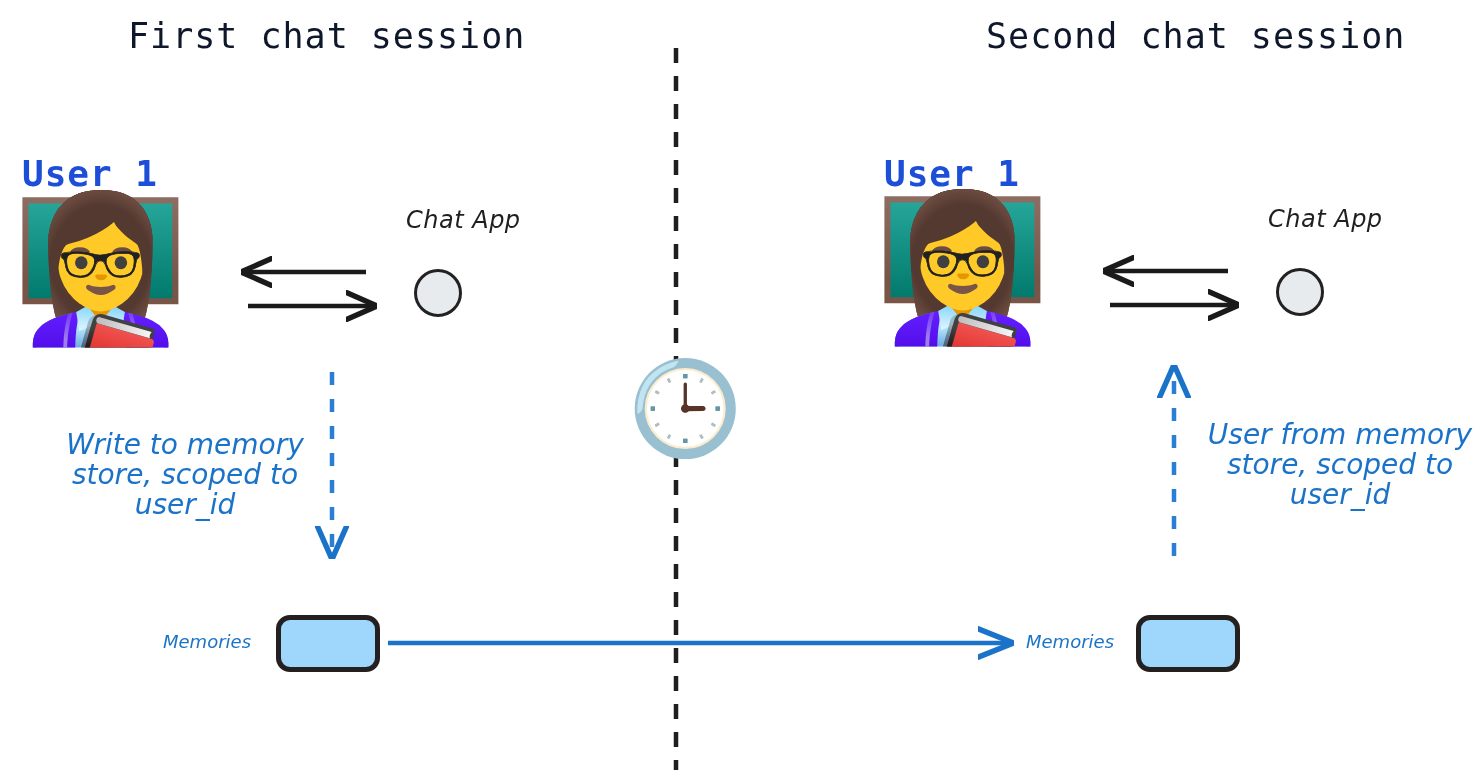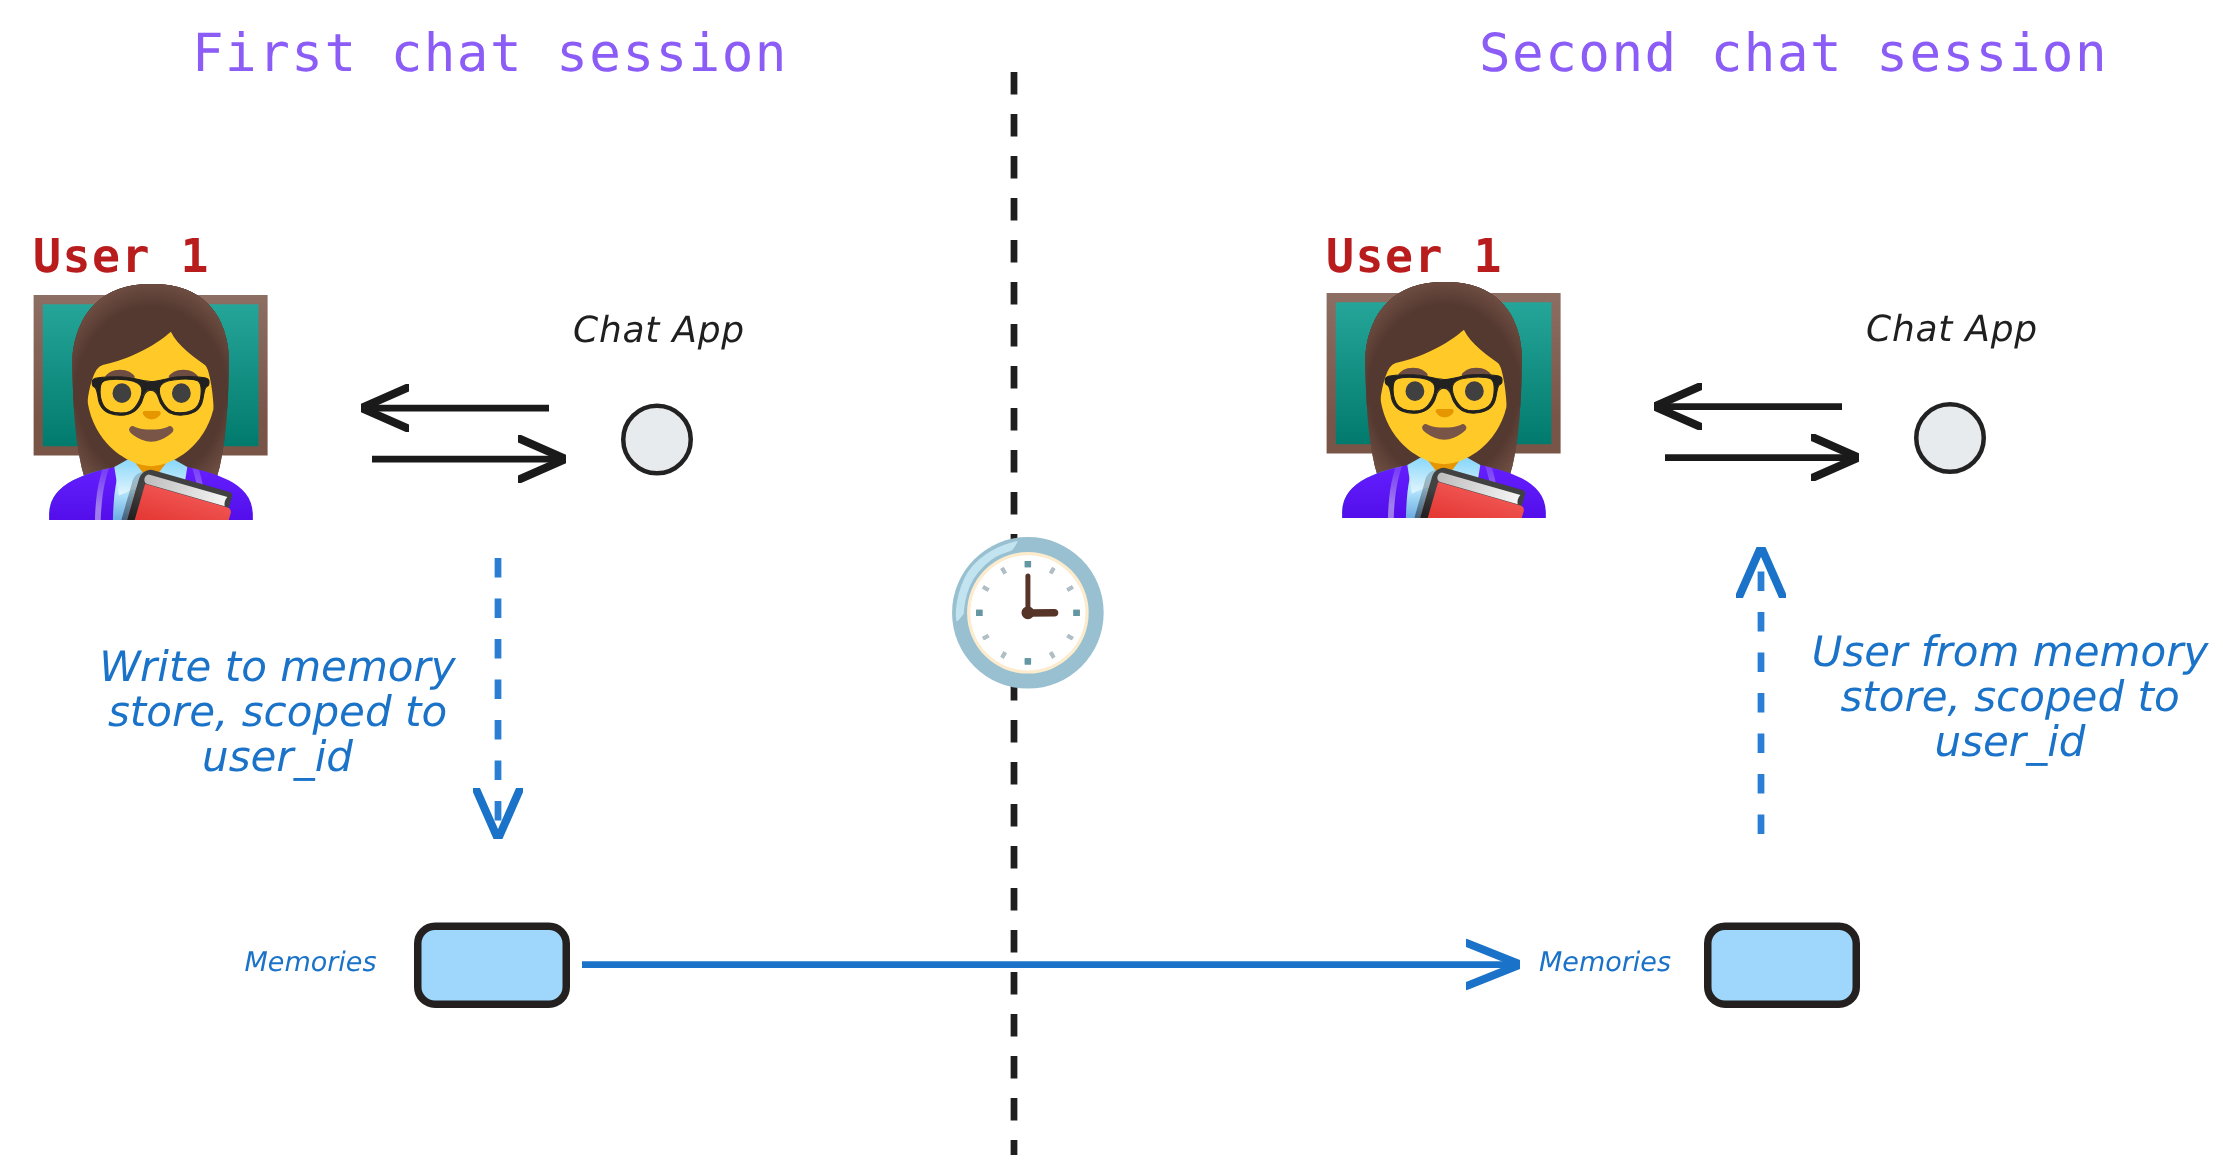--- a/index.html
+++ b/index.html
@@ -19,39 +19,40 @@
     overflow: hidden;
   }
 
   
   .session-title {
     position: absolute;
     font-family: "DejaVu Sans Mono", "Liberation Mono", monospace;
     font-size: 35px;
     font-weight: 400;
     letter-spacing: 1px;
-    color: #8b5cf6;
+    color: #0f172a;
     white-space: nowrap;
   }
   .user-label {
     position: absolute;
     font-family: "DejaVu Sans Mono", "Liberation Mono", monospace;
-    font-size: 31px;
+    font-size: 36px;
     font-weight: 700;
     letter-spacing: 1px;
-    color: #b91c1c;
+    color: #1d4ed8;
     white-space: nowrap;
     text-align: right;
   }
   .hand {
     position: absolute;
     font-family: "DejaVu Sans", sans-serif;
     font-style: italic;
     color: #1f1f1f;
     white-space: nowrap;
+    margin-left: 24px;
   }
   .chat-app-label {
     font-size: 24px;
     letter-spacing: 0.5px;
   }
   .note {
     position: absolute;
     font-family: "DejaVu Sans", sans-serif;
     font-style: italic;
     font-size: 28px;

